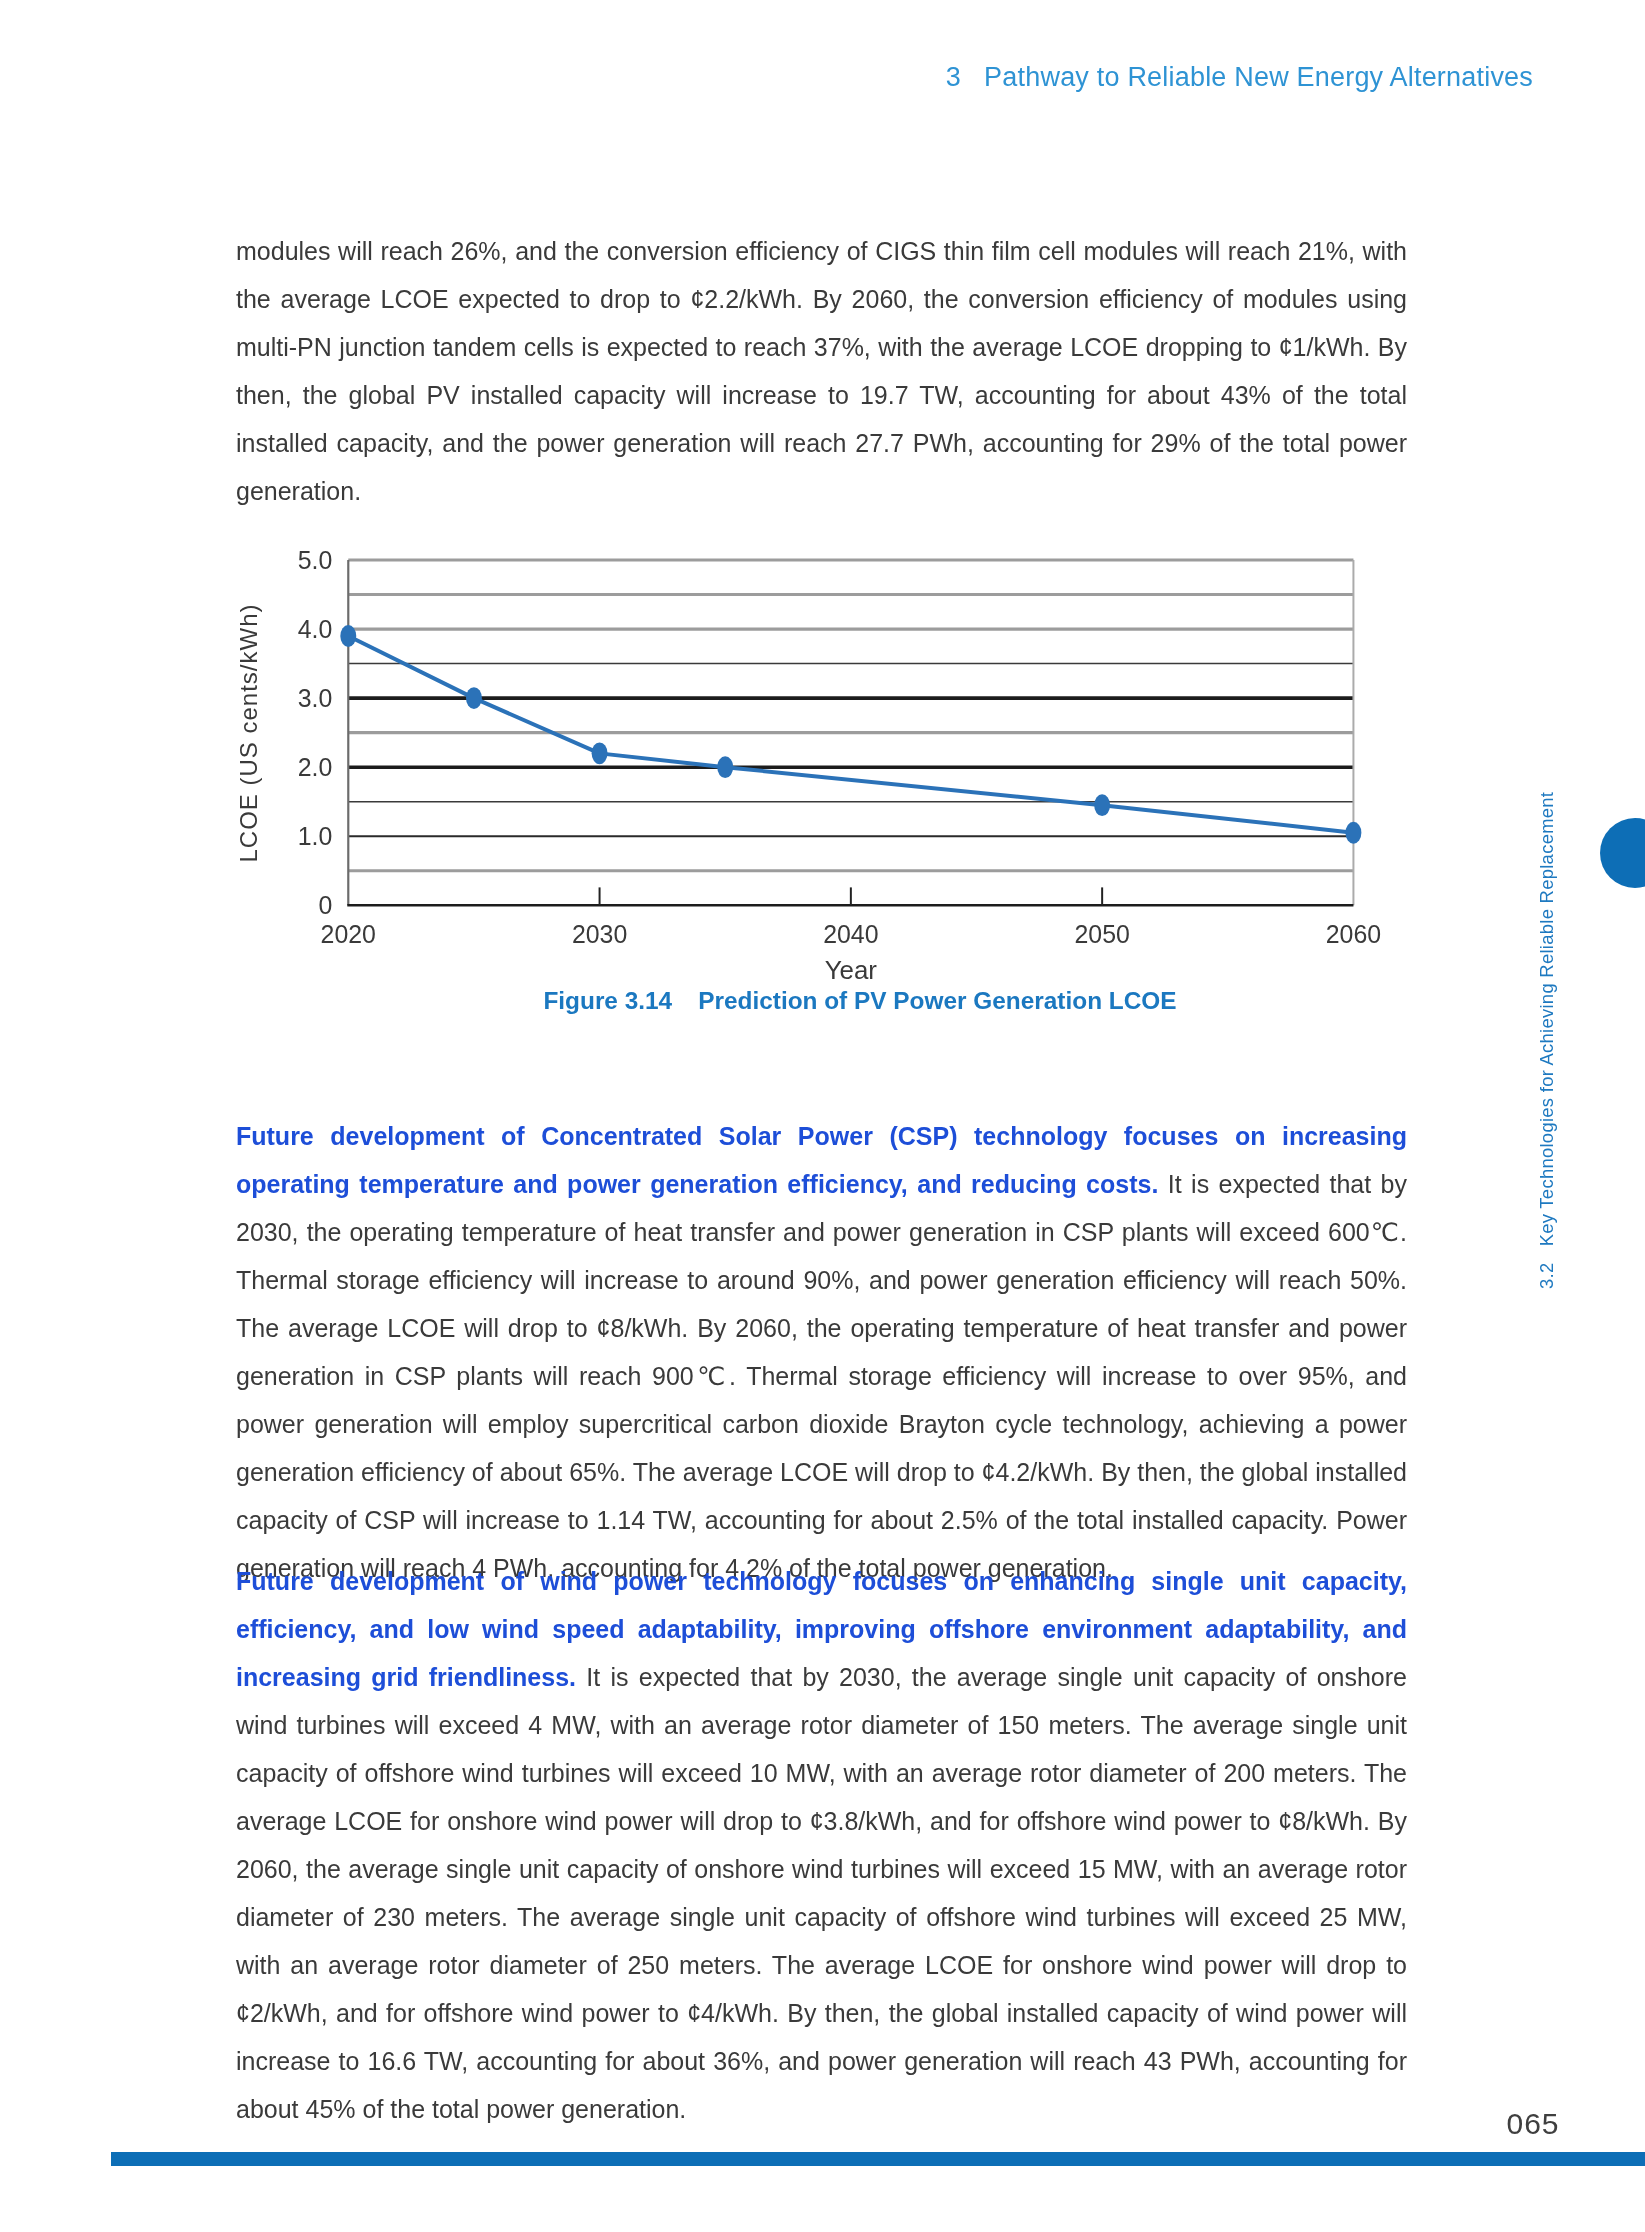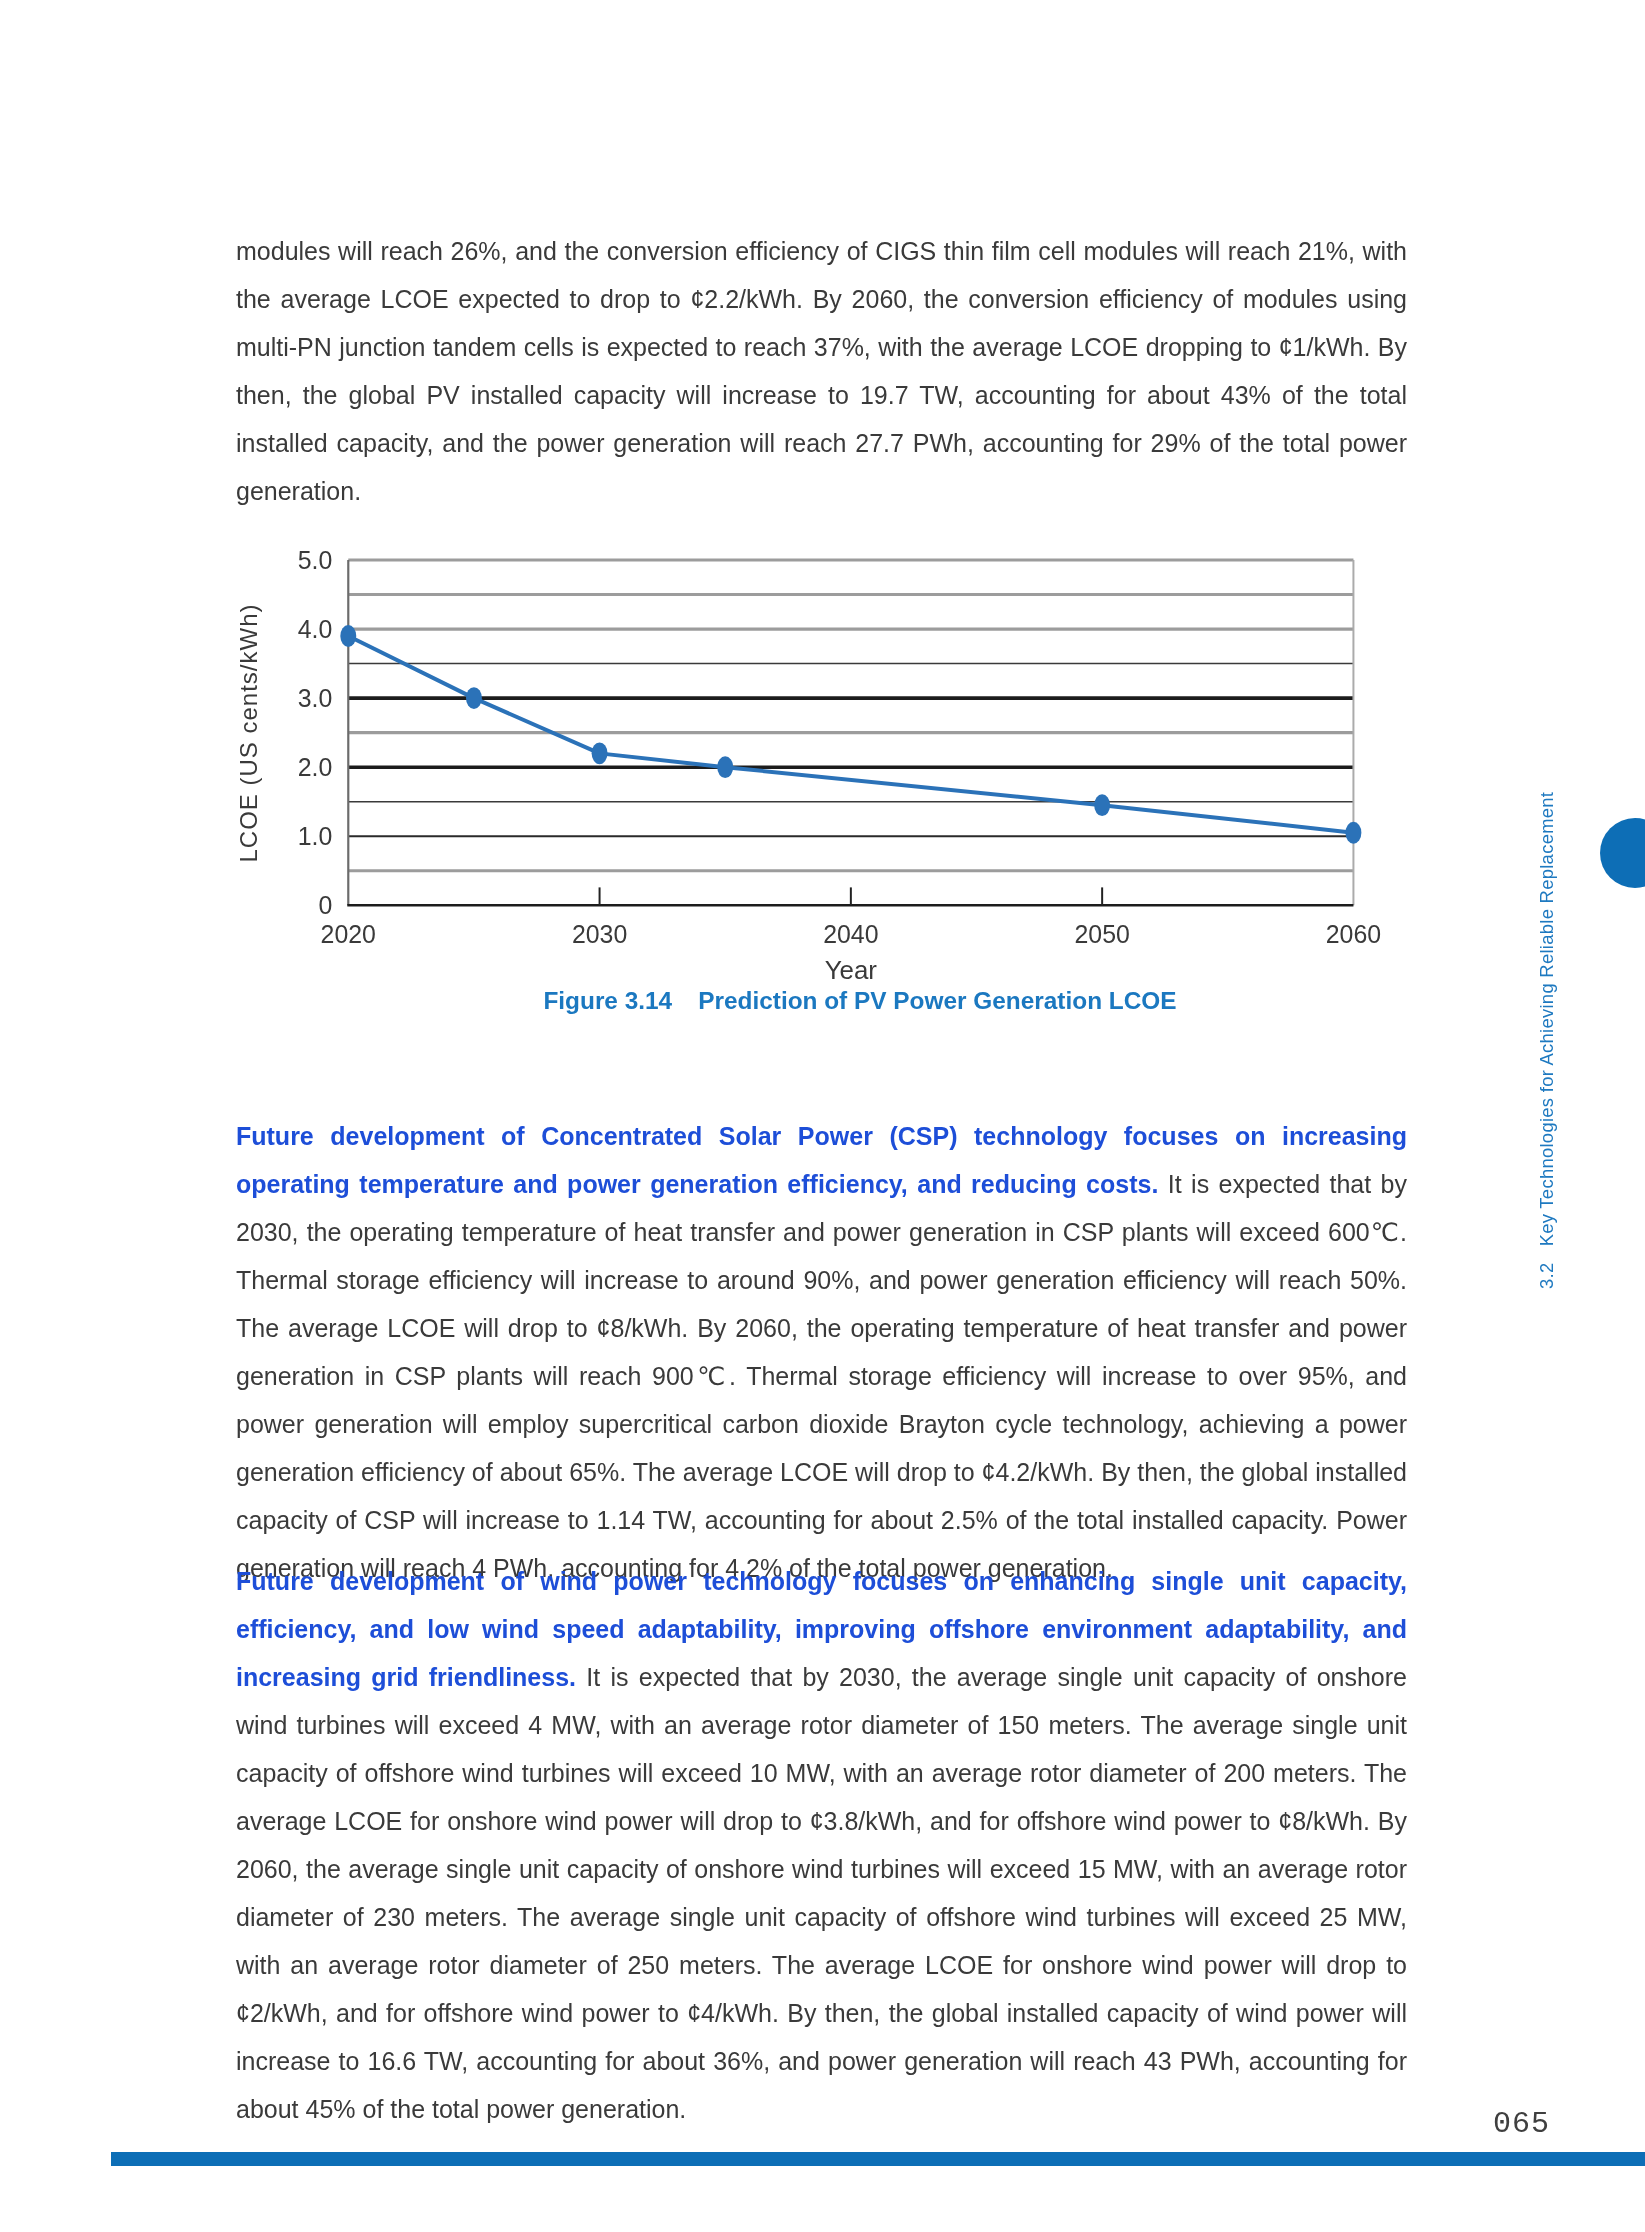--- a/index.html
+++ b/index.html
@@ -37,35 +37,36 @@
     position:absolute;right:-24px;top:818px;width:70px;height:70px;
     background:#0d6eb6;border-radius:50%;
   }
   .side-vertical{
     position:absolute;left:1536px;top:816px;height:473px;width:32px;
     writing-mode:vertical-rl;transform:rotate(180deg);
     font-size:18.4px;letter-spacing:0.3px;color:#1e79c0;white-space:pre;
   }
   .page-number{
     position:absolute;left:1493px;top:2107px;width:80px;
-    font-size:30px;color:#3f3f3f;text-align:left;letter-spacing:1px;font-family:Liberation Mono, monospace;
+    font-size:30px;color:#3f3f3f;text-align:center;letter-spacing:1px;
   }
   .bottom-bar{
     position:absolute;left:111px;top:2152px;width:1534px;height:14px;
     background:#0d6eb6;
   }
   text{font-family:"Liberation Sans","DejaVu Sans",sans-serif;fill:#3a3a3a;}
   .tick-label{font-size:25px;}
   .axis-title-x{font-size:26px;}
 </style>
 </head>
 <body>
 
 <div class="page">
 
+  <div class="running-header">3   Pathway to Reliable New Energy Alternatives</div>
 
   <div class="body-par" id="p1">
     <span>modules will reach 26%, and the conversion efficiency of CIGS thin film cell modules will reach 21%, with the average LCOE expected to drop to ¢2.2/kWh. By 2060, the conversion efficiency of modules using multi-PN junction tandem cells is expected to reach 37%, with the average LCOE dropping to ¢1/kWh. By then, the global PV installed capacity will increase to 19.7 TW, accounting for about 43% of the total installed capacity, and the power generation will reach 27.7 PWh, accounting for 29% of the total power generation.</span>
   </div>
 
   <div class="chart-wrap">
     <svg id="chart-svg" width="1244" height="448" viewBox="0 0 1250 450">
         <line x1="150" y1="335.3" x2="1160" y2="335.3" stroke="#9c9c9c" stroke-width="3.2"></line>
         <line x1="150" y1="300.6" x2="1160" y2="300.6" stroke="#2a2a2a" stroke-width="2.2"></line>
         <line x1="150" y1="265.9" x2="1160" y2="265.9" stroke="#3a3a3a" stroke-width="1.4"></line>

